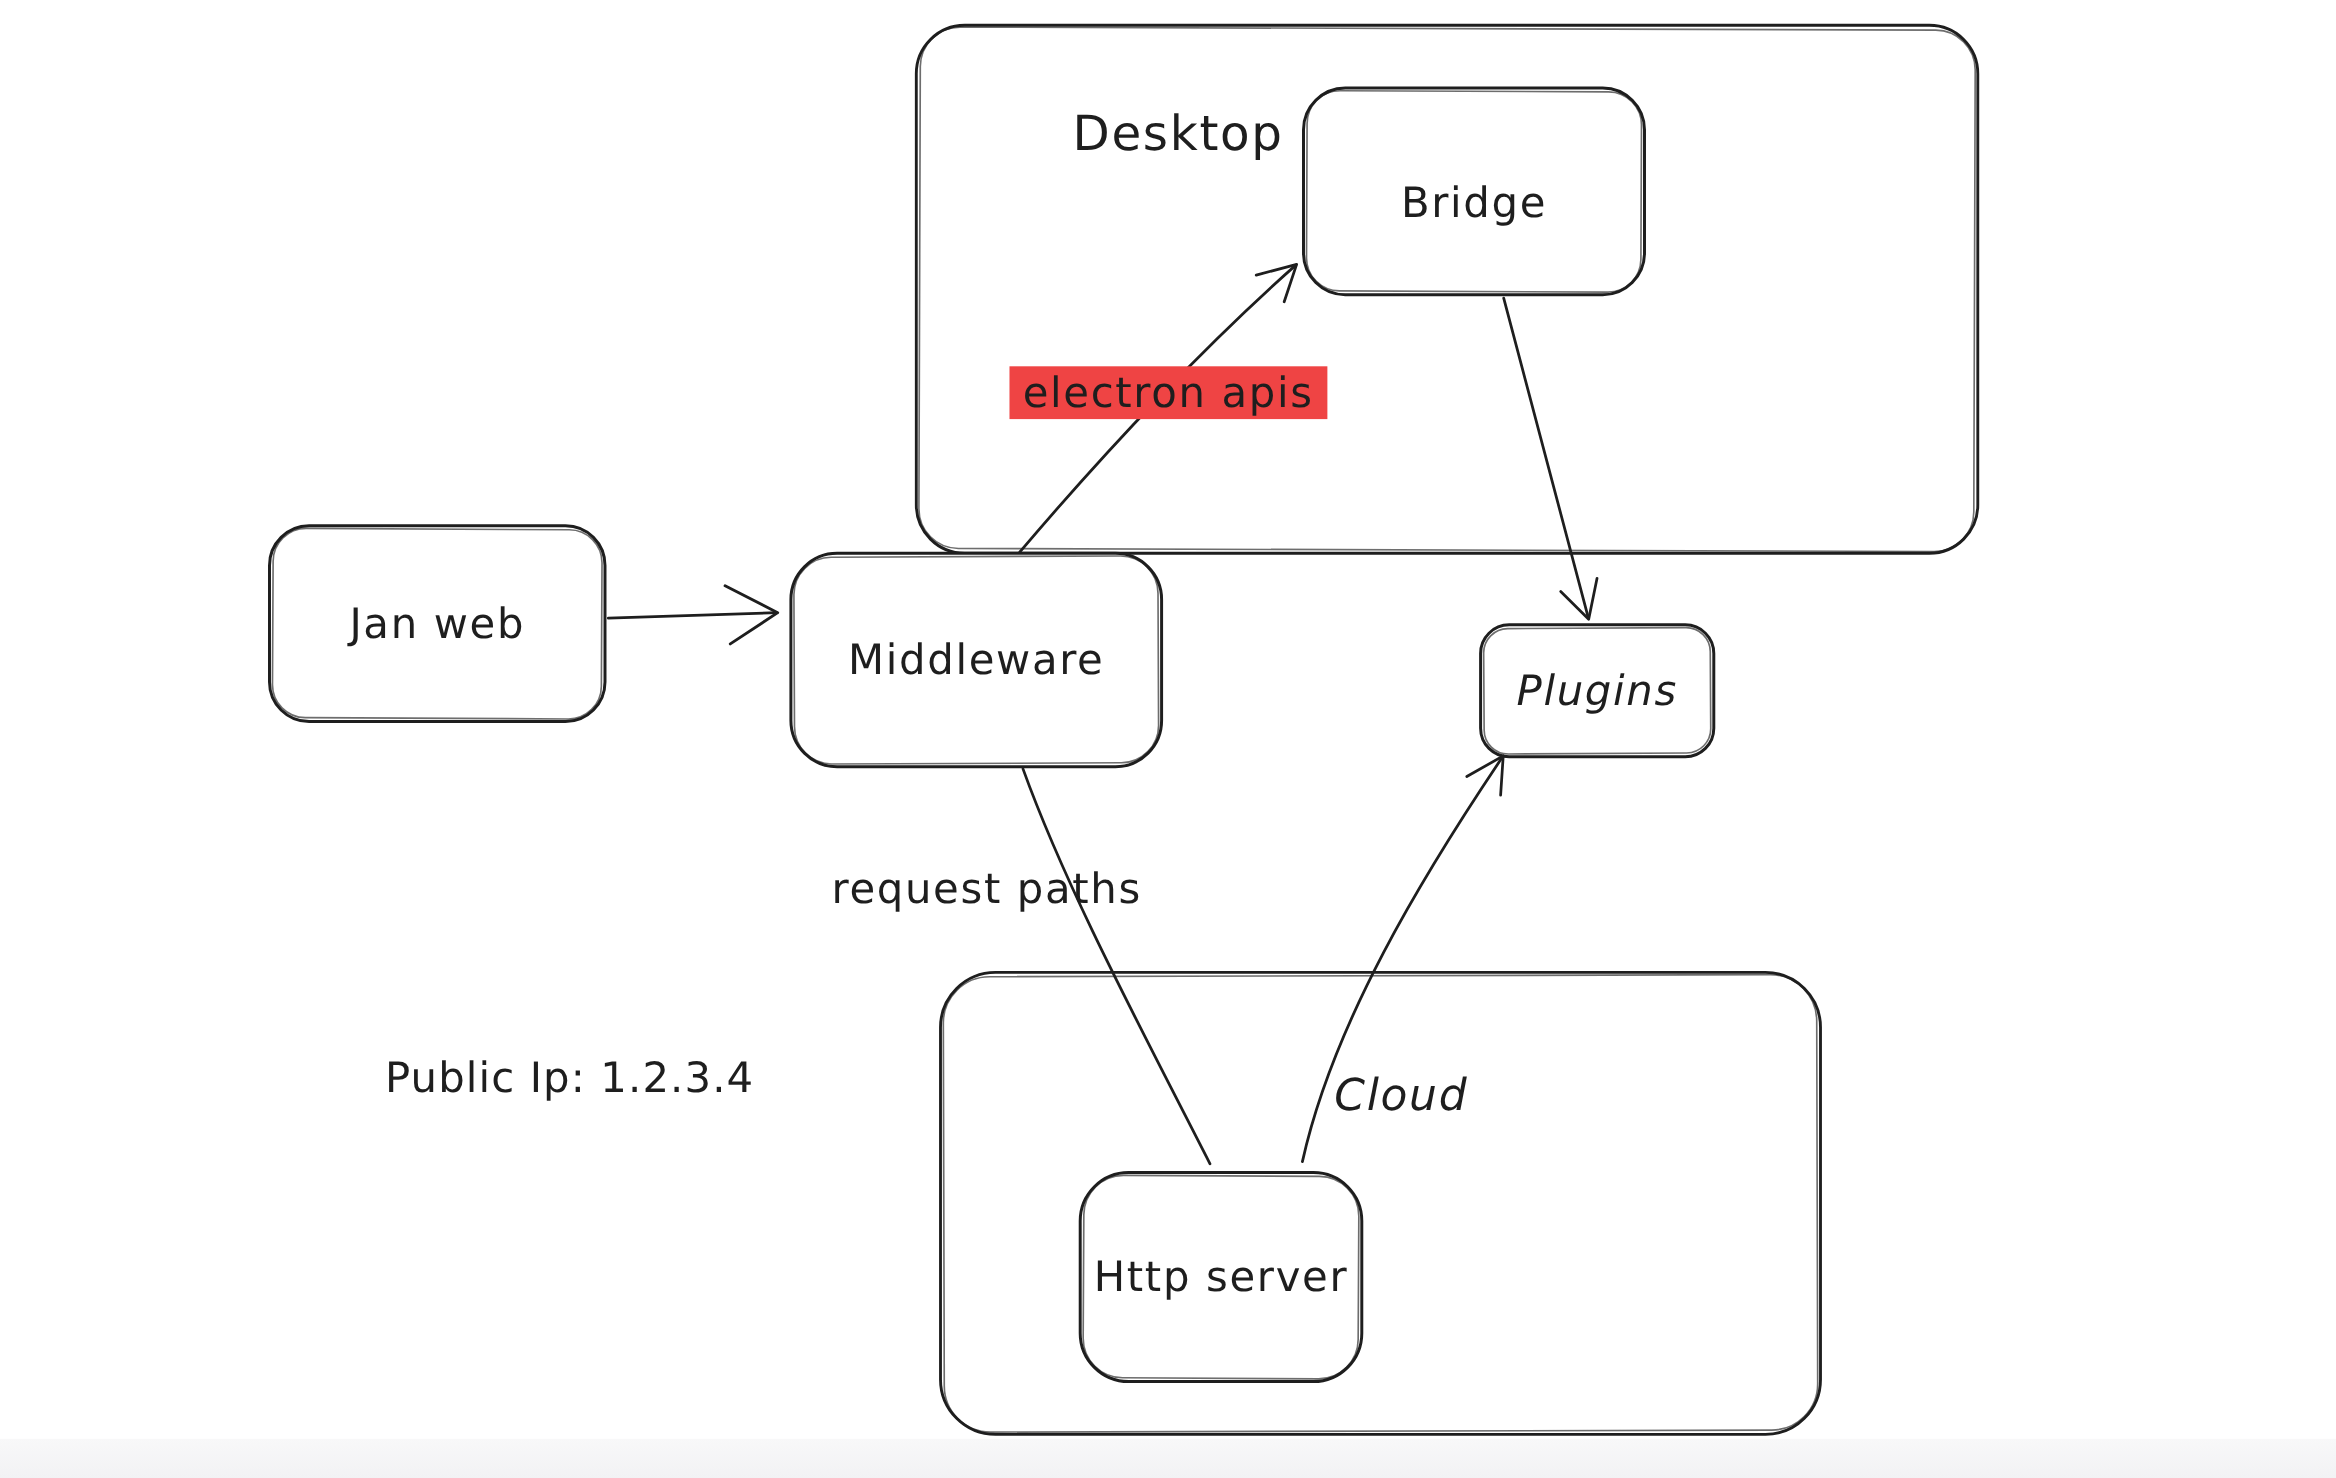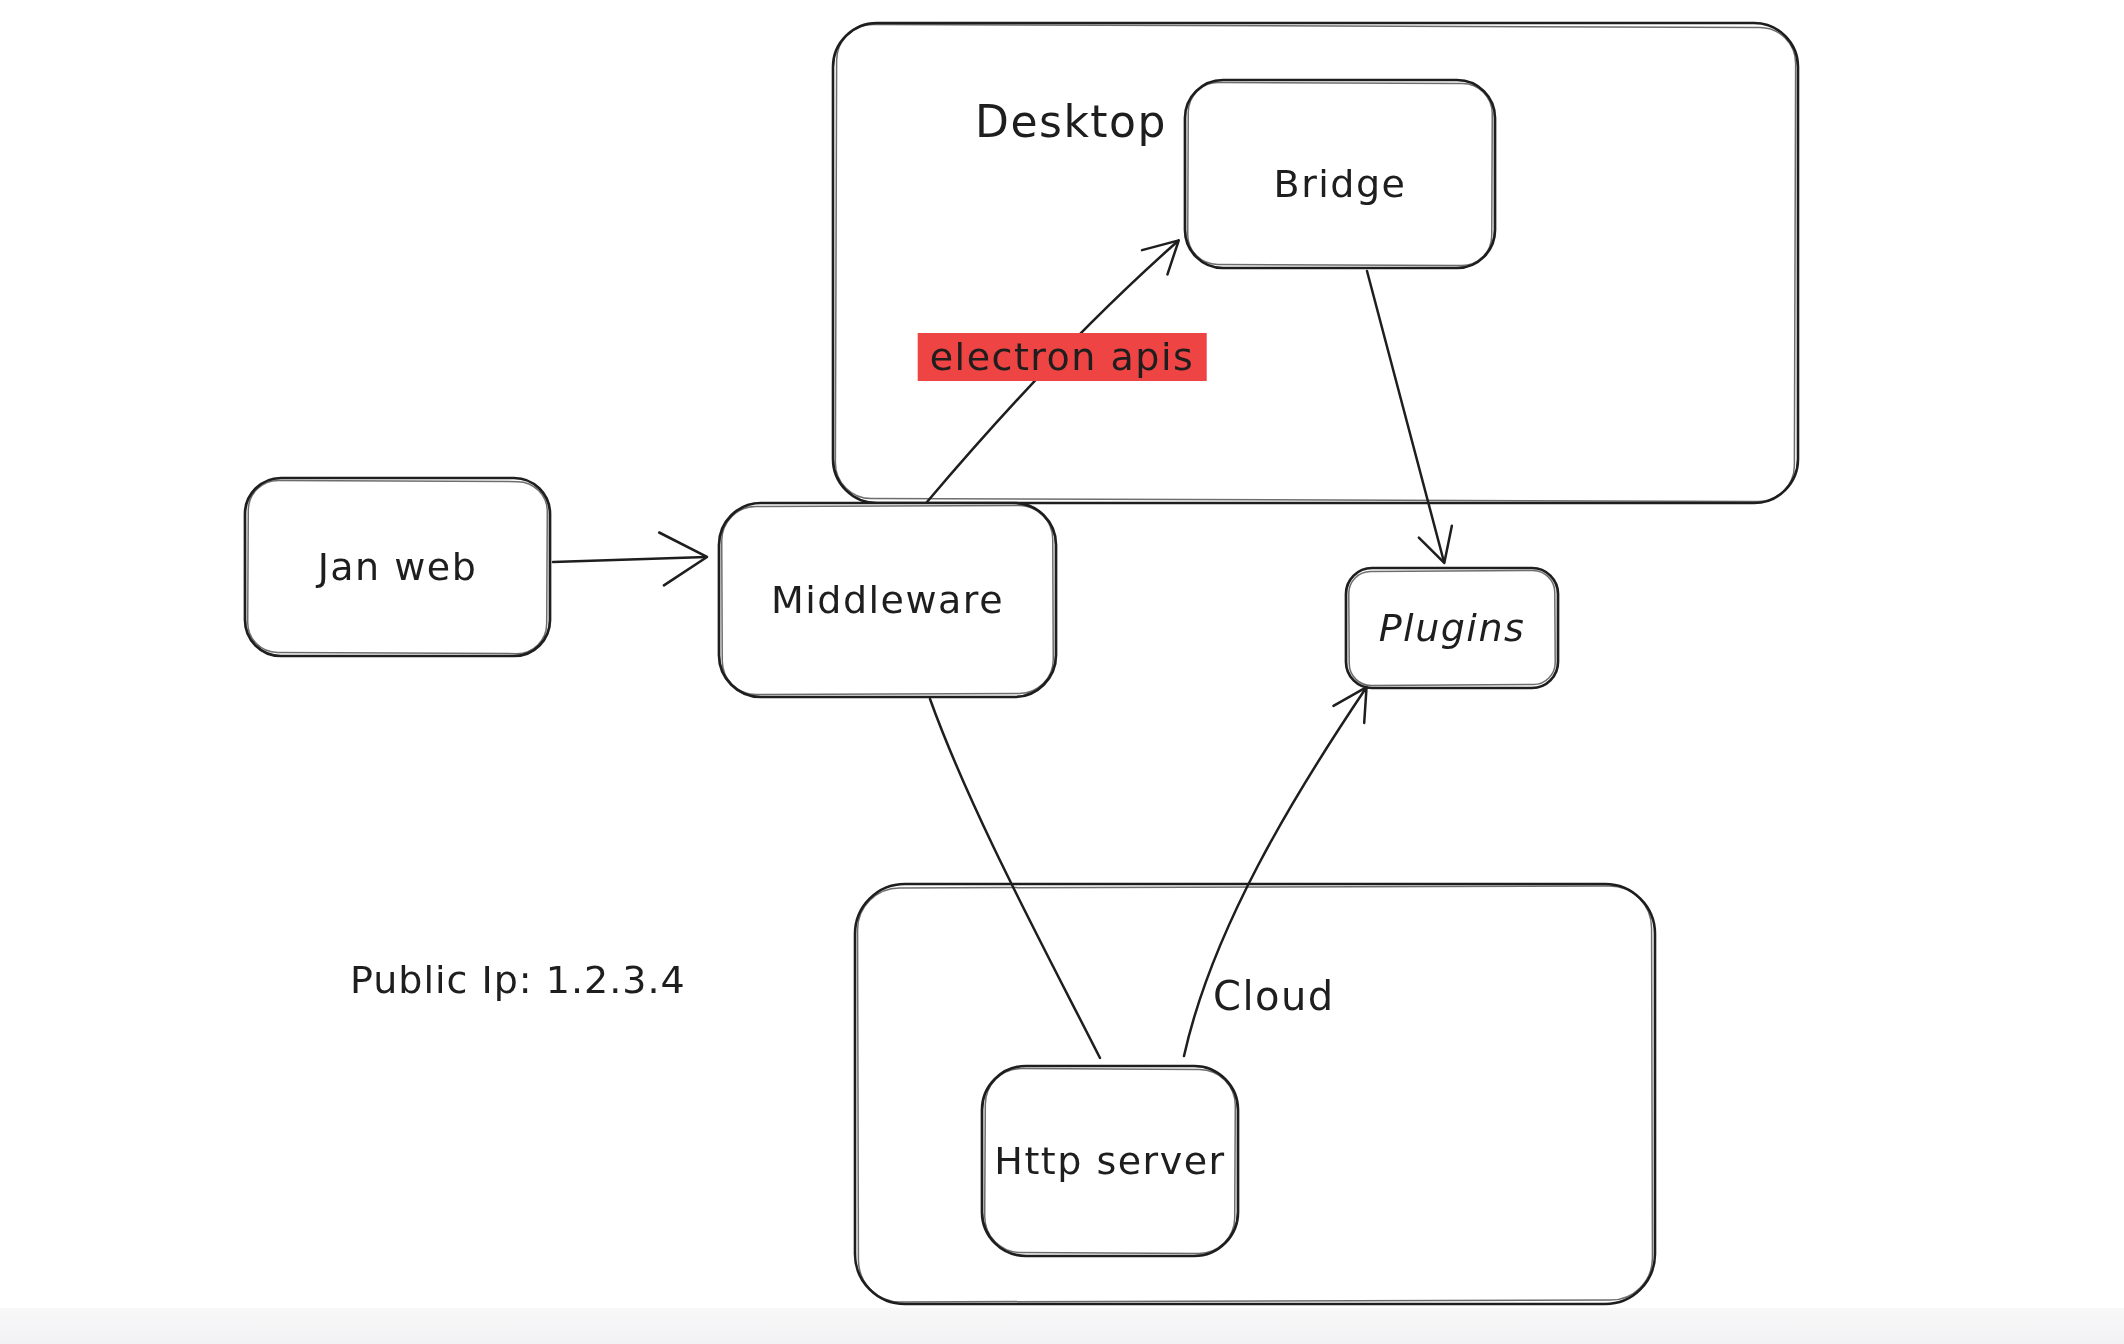--- a/index.html
+++ b/index.html
@@ -148,21 +148,21 @@
 
     <path class="edge" d="M 1367 271 C 1395 380 1422 480 1444 562" marker-end="url(#ah)"></path>
 
     <path class="edge" d="M 930 699 C 970 810 1040 940 1100 1058"></path>
 
     <path class="edge" d="M 1184 1056 C 1212 930 1292 798 1366 688" marker-end="url(#ah)"></path>
   </svg>
 
   <div class="container-label" style="left:975px; top:48px;">Desktop</div>
 
-  <div class="container-label" style="left:1213px; top:925px; font-size:40px;">Cloud</div>
+  <div class="container-label" style="left:1213px; top:925px; font-size:40px;font-style:italic;">Cloud</div>
 
   <div class="node-hit" style="left:719px; top:503px; width:337px; height:194px;">
     <span class="node-label">Middleware</span>
   </div>
 
   <div class="node-hit" style="left:245px; top:478px; width:305px; height:178px;">
     <span class="node-label">Jan web</span>
   </div>
 
   <div class="node-hit" style="left:1185px; top:80px; width:310px; height:208px;">
@@ -172,19 +172,20 @@
   <div class="node-hit" style="left:1346px; top:568px; width:212px; height:120px;font-style:italic;">
     <span class="node-label">Plugins</span>
   </div>
 
   <div class="node-hit" style="left:982px; top:1066px; width:256px; height:190px;">
     <span class="node-label">Http server</span>
   </div>
 
   <div class="edge-label masked" style="left:1062px; top:357px;">electron apis</div>
 
+  <div class="edge-label" style="left:897px; top:808px;">request paths</div>
 
   <div class="note-line" style="left:350px; top:958px;">Public Ip: 1.2.3.4</div>
 
 
   <div class="footer-strip"></div>
 
 </div>
 
 </body></html>

